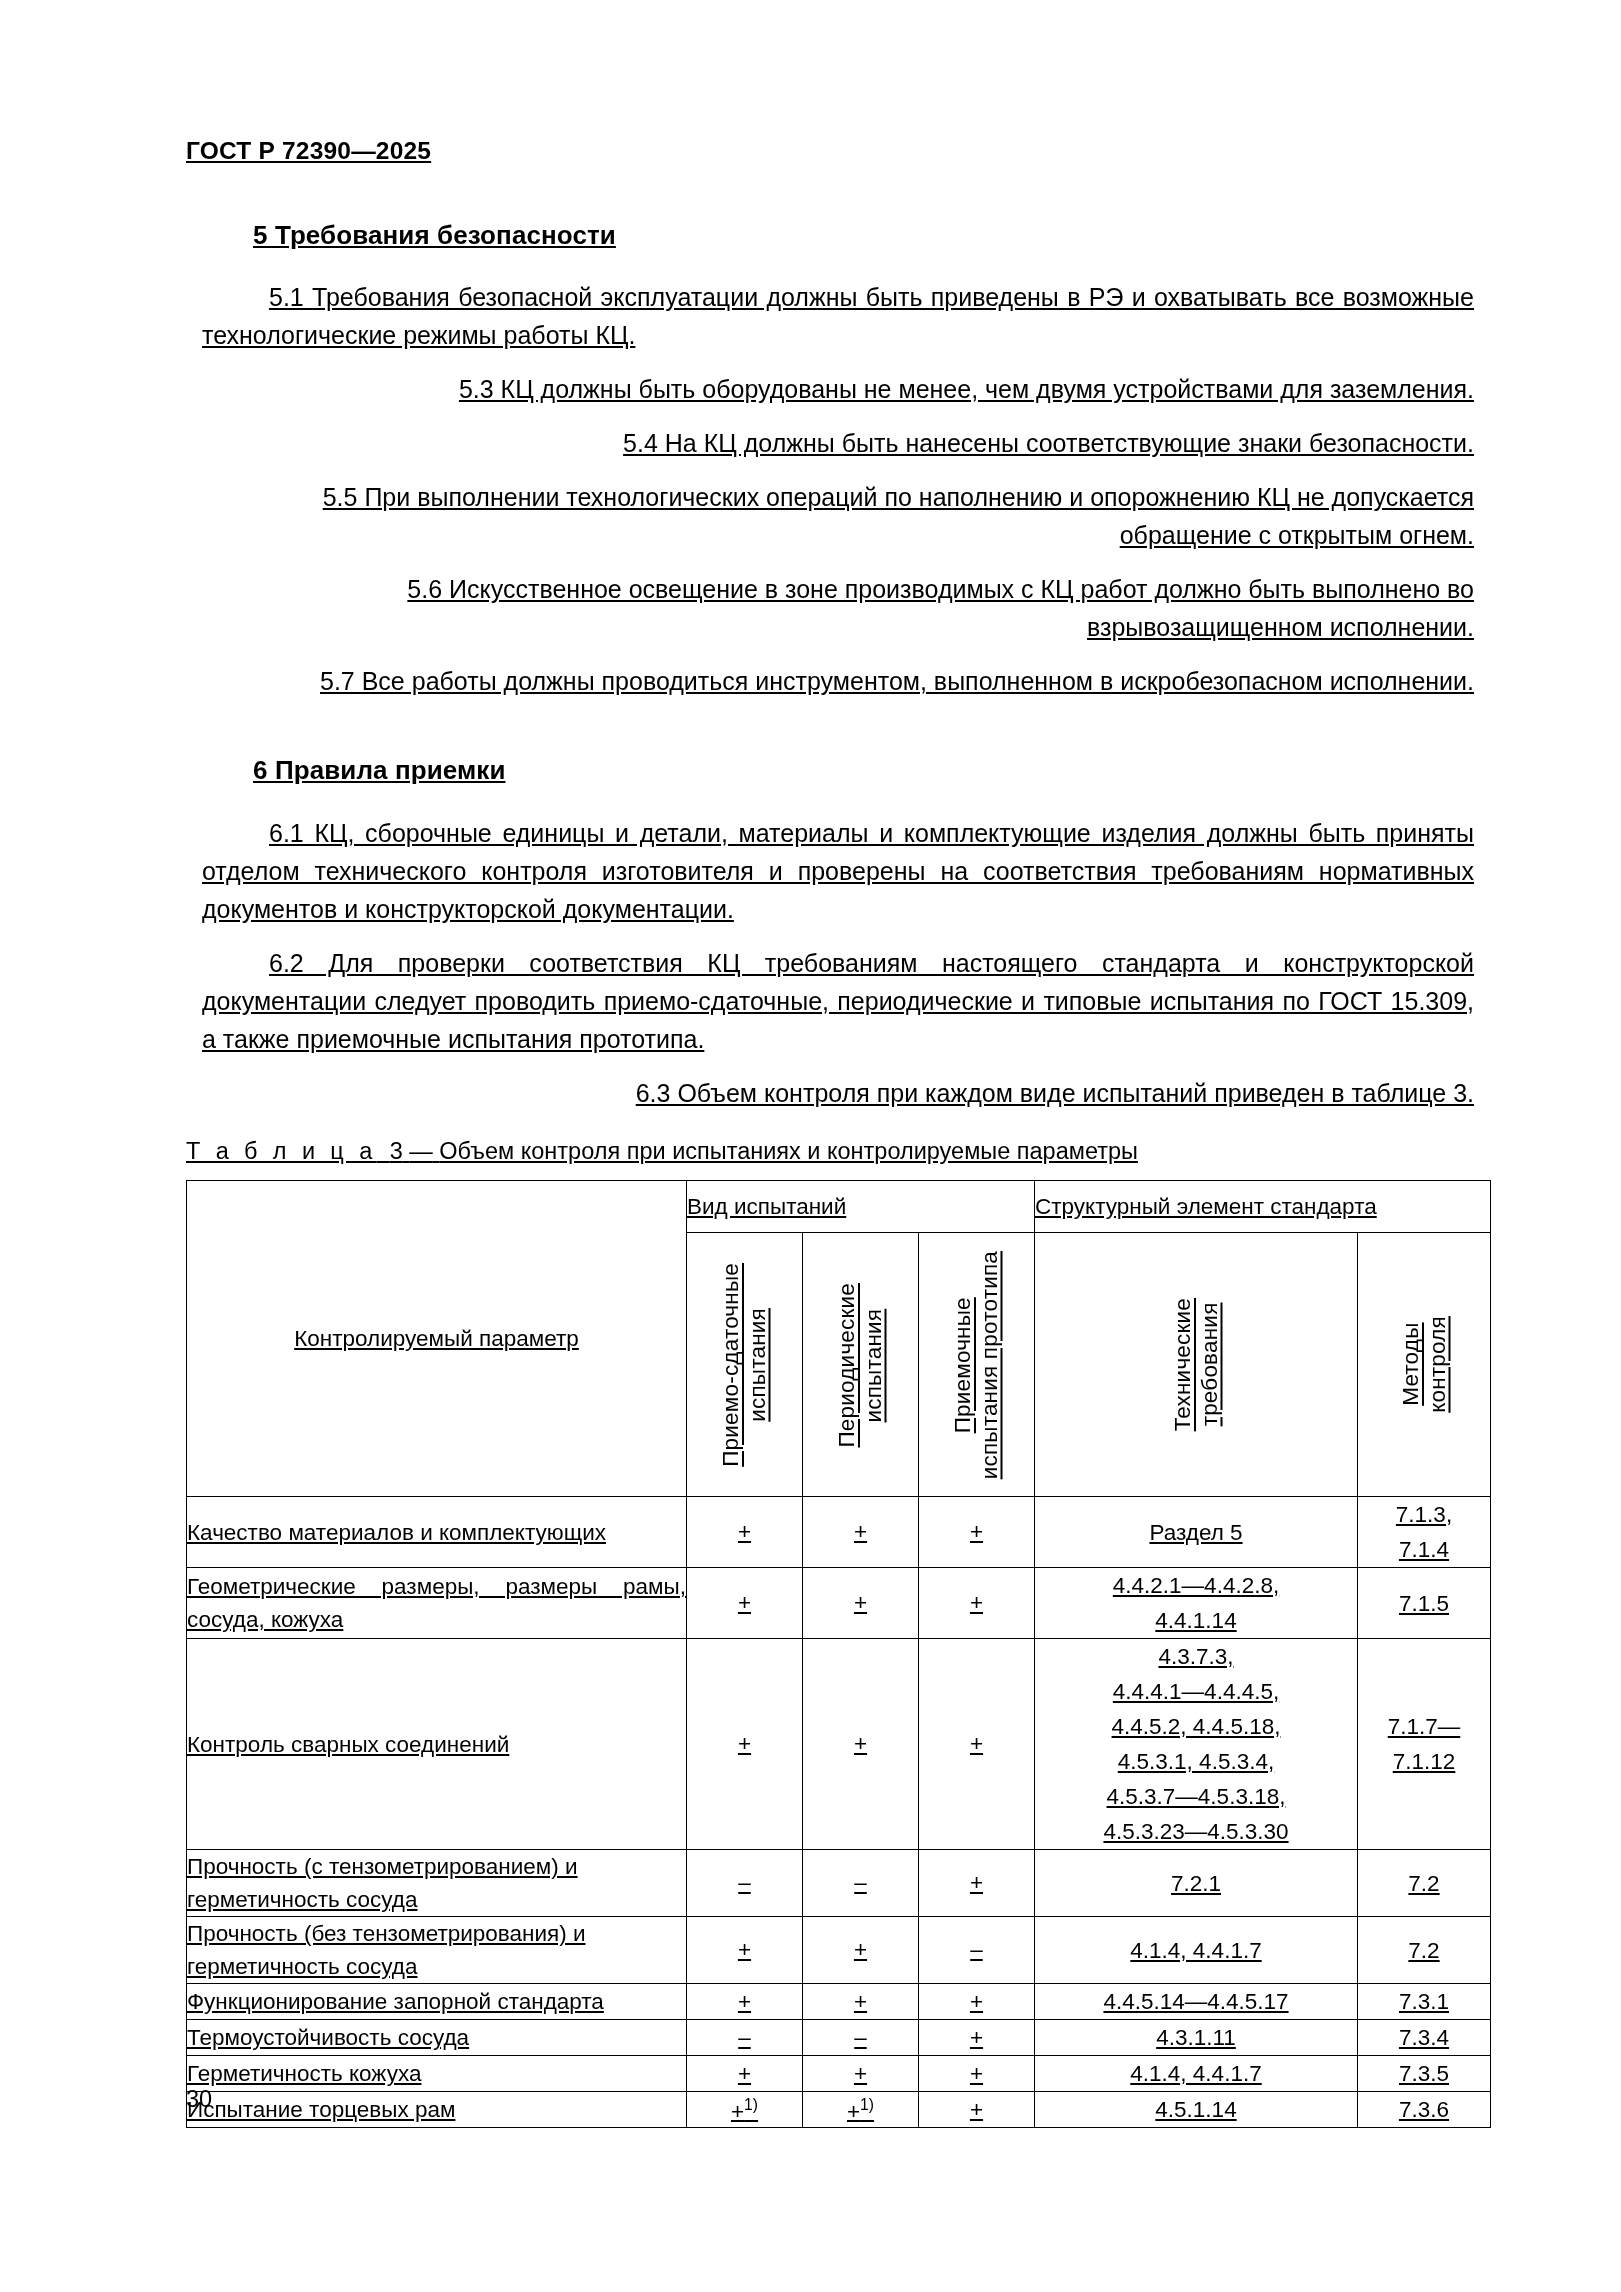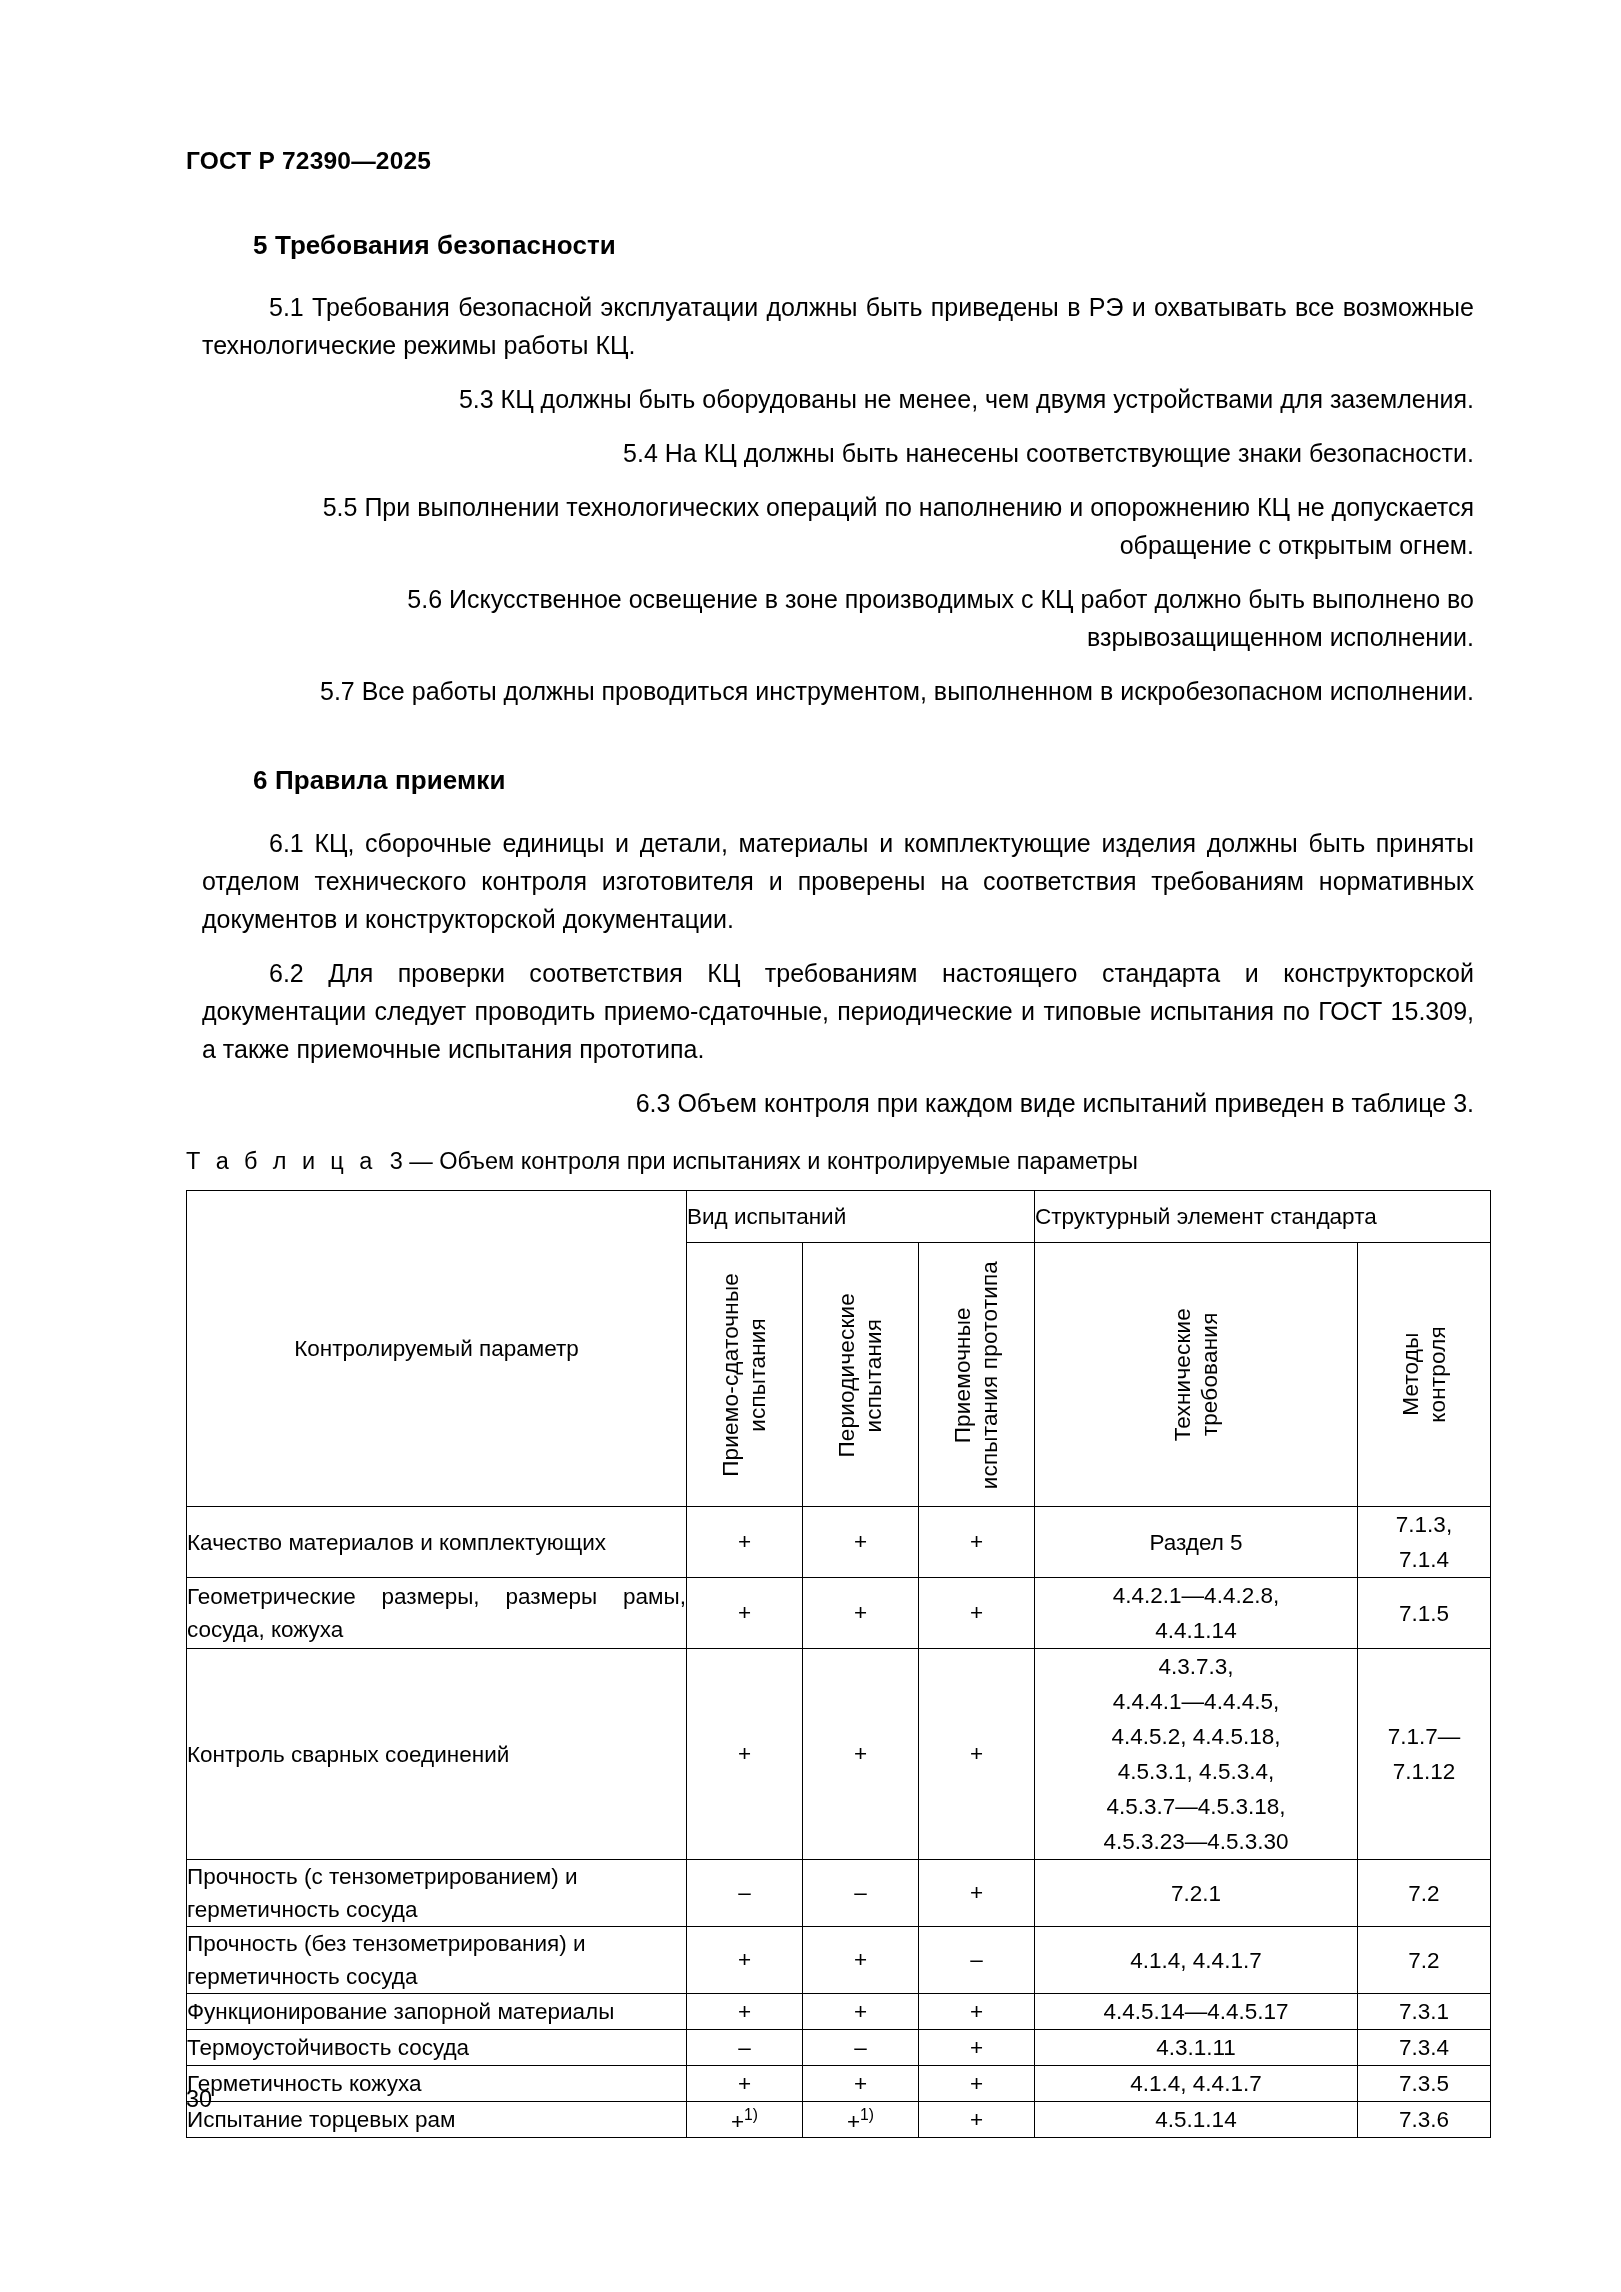--- a/index.html
+++ b/index.html
@@ -18,22 +18,23 @@
   .page {
     position: absolute;
     left: 0; top: 0;
     width: 1621px;
     height: 2293px;
     background: #fff;
   }
   .content {
     position: absolute;
     left: 186px;
-    top: 147px;
+    top: 137px;
     width: 1304px;
+    text-decoration: underline;
   }
   .doc-header {
     font-size: 24.5px;
     font-weight: bold;
     letter-spacing: 0.2px;
     margin: 0 0 0 0;
   }
   h2.section-title {
     font-size: 26px;
     font-weight: bold;
@@ -260,21 +261,21 @@
         <tr>
           <td class="param">Прочность (без тензометрирования) и герметичность сосуда</td>
           <td class="mark">+</td>
           <td class="mark">+</td>
           <td class="mark">–</td>
           <td class="ref">4.1.4, 4.4.1.7</td>
           <td class="ref">7.2</td>
         </tr>
 
         <tr>
-          <td class="param">Функционирование запорной материалы</td>
+          <td class="param">Функционирование запорной стандарта</td>
           <td class="mark">+</td>
           <td class="mark">+</td>
           <td class="mark">+</td>
           <td class="ref">4.4.5.14—4.4.5.17</td>
           <td class="ref">7.3.1</td>
         </tr>
 
         <tr>
           <td class="param">Термоустойчивость сосуда</td>
           <td class="mark">–</td>

